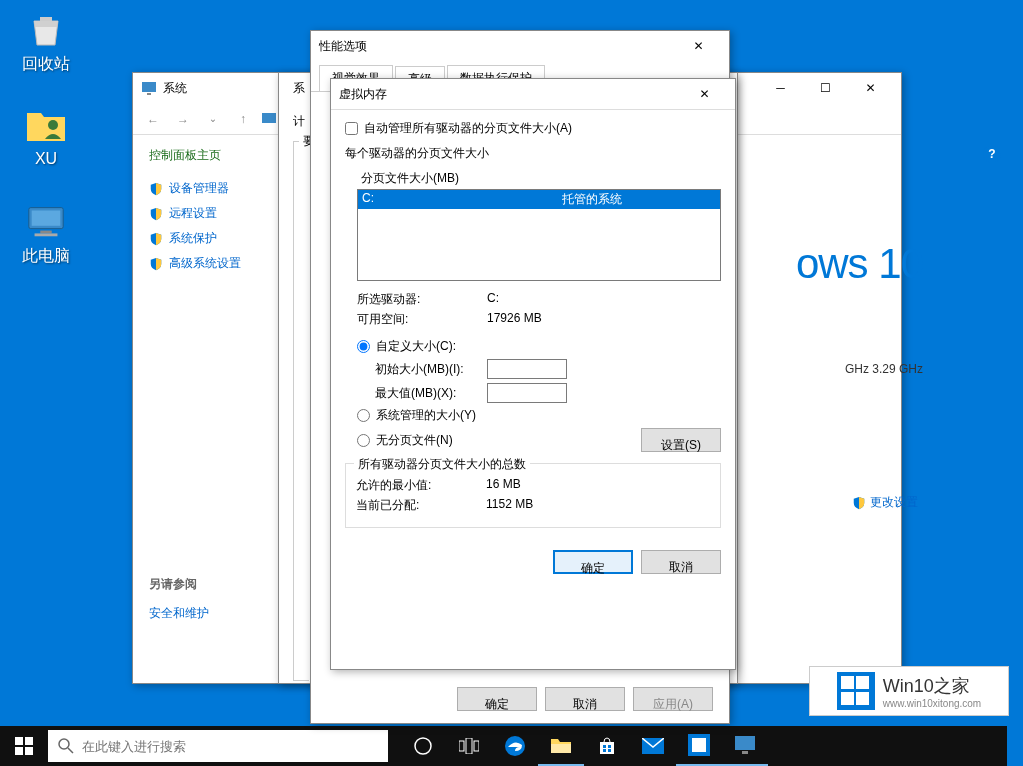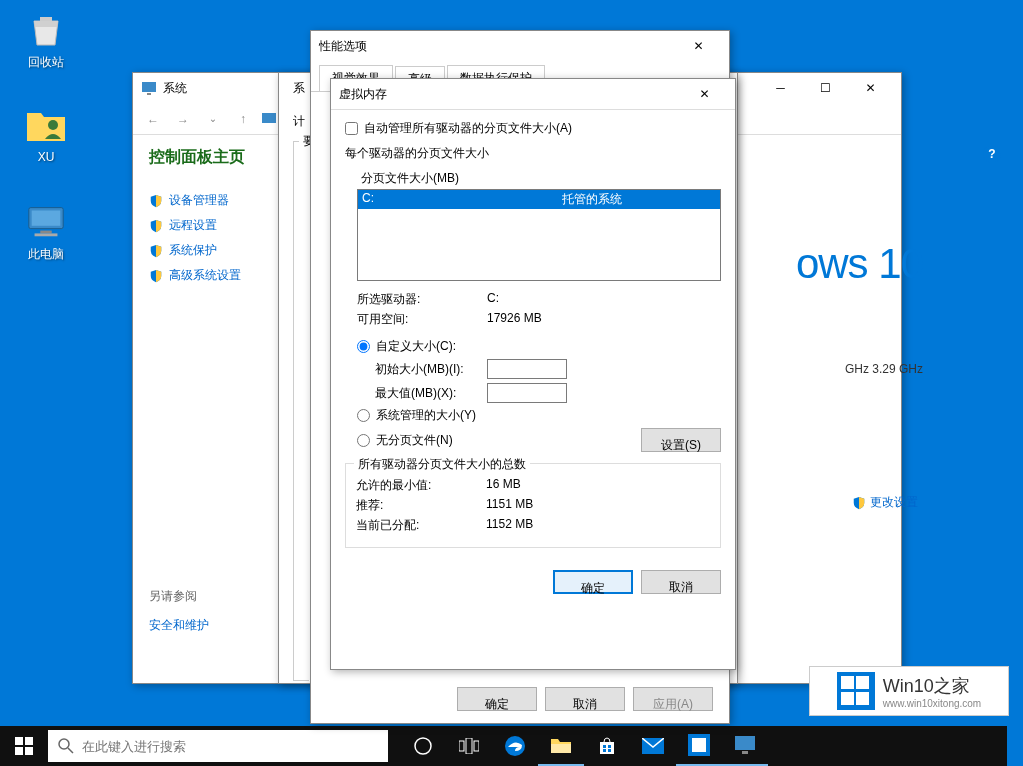--- a/index.html
+++ b/index.html
@@ -1,38 +1,38 @@
 <!DOCTYPE html>
 <html><head>
 <meta charset="utf-8">
 <style>
 * { margin:0; padding:0; box-sizing:border-box; font-family:"Microsoft YaHei","Segoe UI",sans-serif; }
 body { width:1023px; height:766px; background:#0078d7; position:relative; overflow:hidden; font-size:12px; }
 
 
-.desktop-icon { position:absolute; width:76px; text-align:center; color:#fff; font-size:12px; cursor:pointer; }
+.desktop-icon { position:absolute; width:76px; text-align:center; color:#fff; font-size:16px; cursor:pointer; }
 .desktop-icon .icon-img { width:42px; height:42px; margin:0 auto 4px; display:flex; align-items:center; justify-content:center; }
 .desktop-icon .label { text-shadow:1px 1px 2px rgba(0,0,0,.5); }
 
 
 .win { position:absolute; background:#fff; border:1px solid #888; box-shadow:2px 2px 8px rgba(0,0,0,.3); }
 .titlebar { height:30px; display:flex; align-items:center; padding:15px 8px; font-size:12px; }
 .titlebar .title { flex:1; }
 .titlebar .btns { display:flex; }
 .titlebar .tbtn { width:45px; height:30px; display:flex; align-items:center; justify-content:center; cursor:pointer; }
 
 
 .sys-body { display:flex; height:calc(100% - 62px); }
 .sys-toolbar { height:32px; display:flex; align-items:center; padding:0 8px; border-bottom:1px solid #ddd; gap:6px; }
 .nav-btn { width:24px; height:24px; display:flex; align-items:center; justify-content:center; color:#888; cursor:pointer; }
 .sidebar { width:160px; padding:12px 0 12px 16px; }
-.sidebar h4 { font-size:16px; font-weight:700; color:#1a6b1a; margin-bottom:20px; }
+.sidebar h4 { font-size:12px; font-weight:400; color:#1a6b1a; margin-bottom:12px; }
 .sidebar-link { display:flex; align-items:center; gap:6px; padding:4px 0; color:#0066cc; cursor:pointer; font-size:12px; }
 .sidebar .footer { margin-top:300px; }
-.sidebar .footer h5 { font-size:12px; font-weight:400; color:#666; margin-bottom:8px; }
+.sidebar .footer h5 { font-size:12px; font-weight:700; color:#666; margin-bottom:8px; }
 
 
 .perf-tabs { display:flex; border-bottom:1px solid #ccc; padding:4px 8px 0; gap:2px; }
 .perf-tab { padding:4px 12px; border:1px solid #ccc; border-bottom:none; background:#fff; font-size:12px; cursor:pointer; }
 .perf-tab.active { background:#fff; position:relative; top:1px; }
 .perf-footer { position:absolute; bottom:12px; right:16px; display:flex; gap:8px; }
 .btn { min-width:80px; height:24px; border:1px solid #adadad; background:#e1e1e1; font-size:12px; cursor:pointer; padding:8px 12px; }
 .btn:disabled { color:#888; }
 .btn.primary { border:2px solid #0078d7; background:#e5f1fb; }
 
@@ -260,24 +260,20 @@
         <button class="btn">设置(S)</button>
       </div>
     </div>
     <div class="fieldset">
       <div class="legend">所有驱动器分页文件大小的总数</div>
       <div class="info-row">
         <span class="lbl">允许的最小值:</span>
         <span>16 MB</span>
       </div>
       <div class="info-row">
-        <span class="lbl">推荐:</span>
-        <span>1151 MB</span>
-      </div>
-      <div class="info-row">
         <span class="lbl">当前已分配:</span>
         <span>1152 MB</span>
       </div>
     </div>
   </div>
   <div class="vm-footer">
     <button class="btn primary">确定</button>
     <button class="btn">取消</button>
   </div>
 </div>

